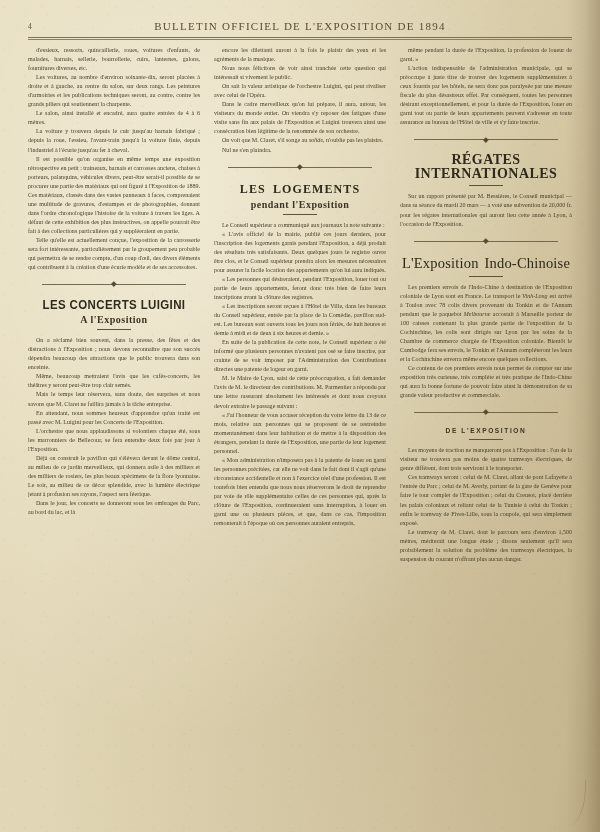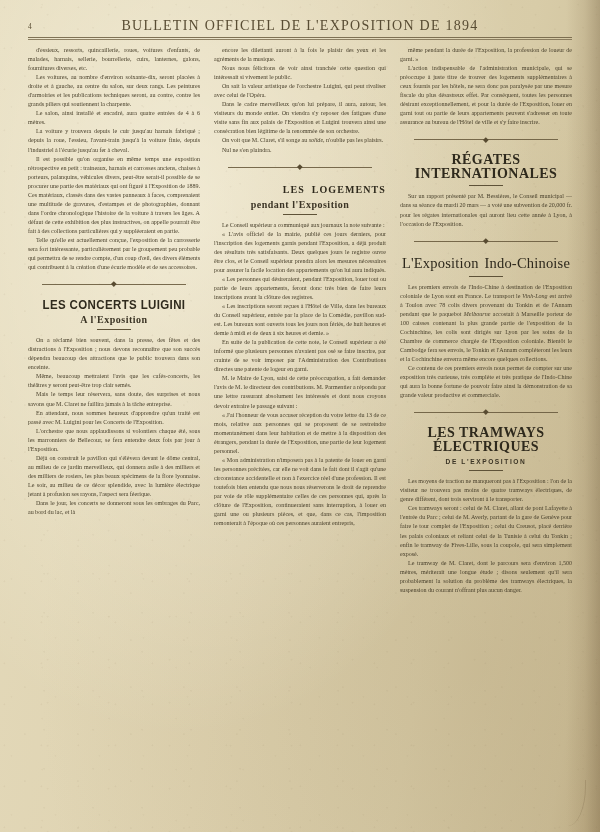--- a/index.html
+++ b/index.html
@@ -69,21 +69,21 @@
   .folio {
     position: absolute;
     left: 0;
     top: 2px;
     font-size: 7.5px;
     color: #5d5138;
     letter-spacing: .4px;
   }
   .running-title {
     text-align: center;
-    font-size: 14px;
+    font-size: 11px;
     letter-spacing: 1.25px;
     color: #584c33;
     line-height: 12px;
     white-space: nowrap;
   }
   .rule-double {
     position: absolute;
     left: 28px;
     top: 37px;
     width: 544px;
@@ -143,24 +143,24 @@
     position: absolute;
     left: 50%;
     top: 3.2px;
     width: 3.6px; height: 3.6px;
     margin-left: -1.8px;
     background: #584b31;
     transform: rotate(45deg);
   }
   h2.hd-main {
     margin: 3px 0 0 0;
-    text-align: right;
-    font-family: "Liberation Serif", "DejaVu Serif", serif;
-    font-weight: bold;
-    font-size: 10px;
+    text-align: center;
+    font-family: "Liberation Serif", "DejaVu Serif", serif;
+    font-weight: bold;
+    font-size: 12px;
     letter-spacing: 1.1px;
     color: #2f2a1d;
     line-height: 17px;
     word-spacing: 3px;
   }
   h2.hd-cond {
     margin: 3px 0 0 0;
     text-align: center;
     font-family: "Liberation Sans Narrow", "Liberation Sans", sans-serif;
     font-weight: bold;
@@ -279,21 +279,20 @@
         <div class="divider"></div>
         <h2 class="hd-serif-cap">RÉGATES INTERNATIONALES</h2>
         <div class="hd-rule"></div>
         <p class="bt">Sur un rapport présenté par M. Bessières, le Conseil municipal — dans sa séance du mardi 20 mars — a voté une subvention de 20,000 fr. pour les régates internationales qui auront lieu cette année à Lyon, à l'occasion de l'Exposition.</p>
         <div class="divider"></div>
         <h2 class="hd-indo">L'Exposition Indo-Chinoise</h2>
         <div class="hd-rule"></div>
         <p class="bt">Les premiers envois de l'Indo-Chine à destination de l'Exposition coloniale de Lyon sont en France. Le transport le <i>Vinh-Long</i> est arrivé à Toulon avec 78 colis divers provenant du Tonkin et de l'Annam pendant que le paquebot <i>Melbourne</i> accostait à Marseille porteur de 100 caisses contenant la plus grande partie de l'exposition de la Cochinchine, les colis sont dirigés sur Lyon par les soins de la Chambre de commerce chargée de l'Exposition coloniale. Bientôt le Cambodge fera ses envois, le Tonkin et l'Annam compléteront les leurs et la Cochinchine enverra même encore quelques collections.</p>
         <p class="bt">Ce contenu de ces premiers envois nous permet de compter sur une exposition très curieuse, très complète et très pratique de l'Indo-Chine qui aura la bonne fortune de pouvoir faire ainsi la démonstration de sa grande valeur productive et commerciale.</p>
         <div class="divider"></div>
-        <h2 class="hd-serif-cap">LES TRAMWAYS ÉLECTRIQUES</h2>
         <h3 class="sub-sans">DE L'EXPOSITION</h3>
         <div class="hd-rule"></div>
         <p class="bt">Les moyens de traction ne manqueront pas à l'Exposition : l'on de la visiteur ne trouvera pas moins de quatre tramways électriques, de genre différent, dont trois serviront à le transporter.</p>
         <p class="bt">Ces tramways seront : celui de M. Claret, allant de pont Lafayette à l'entrée du Parc ; celui de M. Averly, partant de la gare de Genève pour faire le tour complet de l'Exposition ; celui du Creusot, placé derrière les palais coloniaux et reliant celui de la Tunisie à celui du Tonkin ; enfin le tramway de Fives-Lille, sous la coupole, qui sera simplement exposé.</p>
         <p class="bt">Le tramway de M. Claret, dont le parcours sera d'environ 1,500 mètres, mériterait une longue étude ; disons seulement qu'il sera probablement la solution du problème des tramways électriques, la suspension du courant n'offrant plus aucun danger.</p>
       </div>
   </div>
 
   <div class="edge-shadow"></div>
   <div class="corner-mark"></div>

